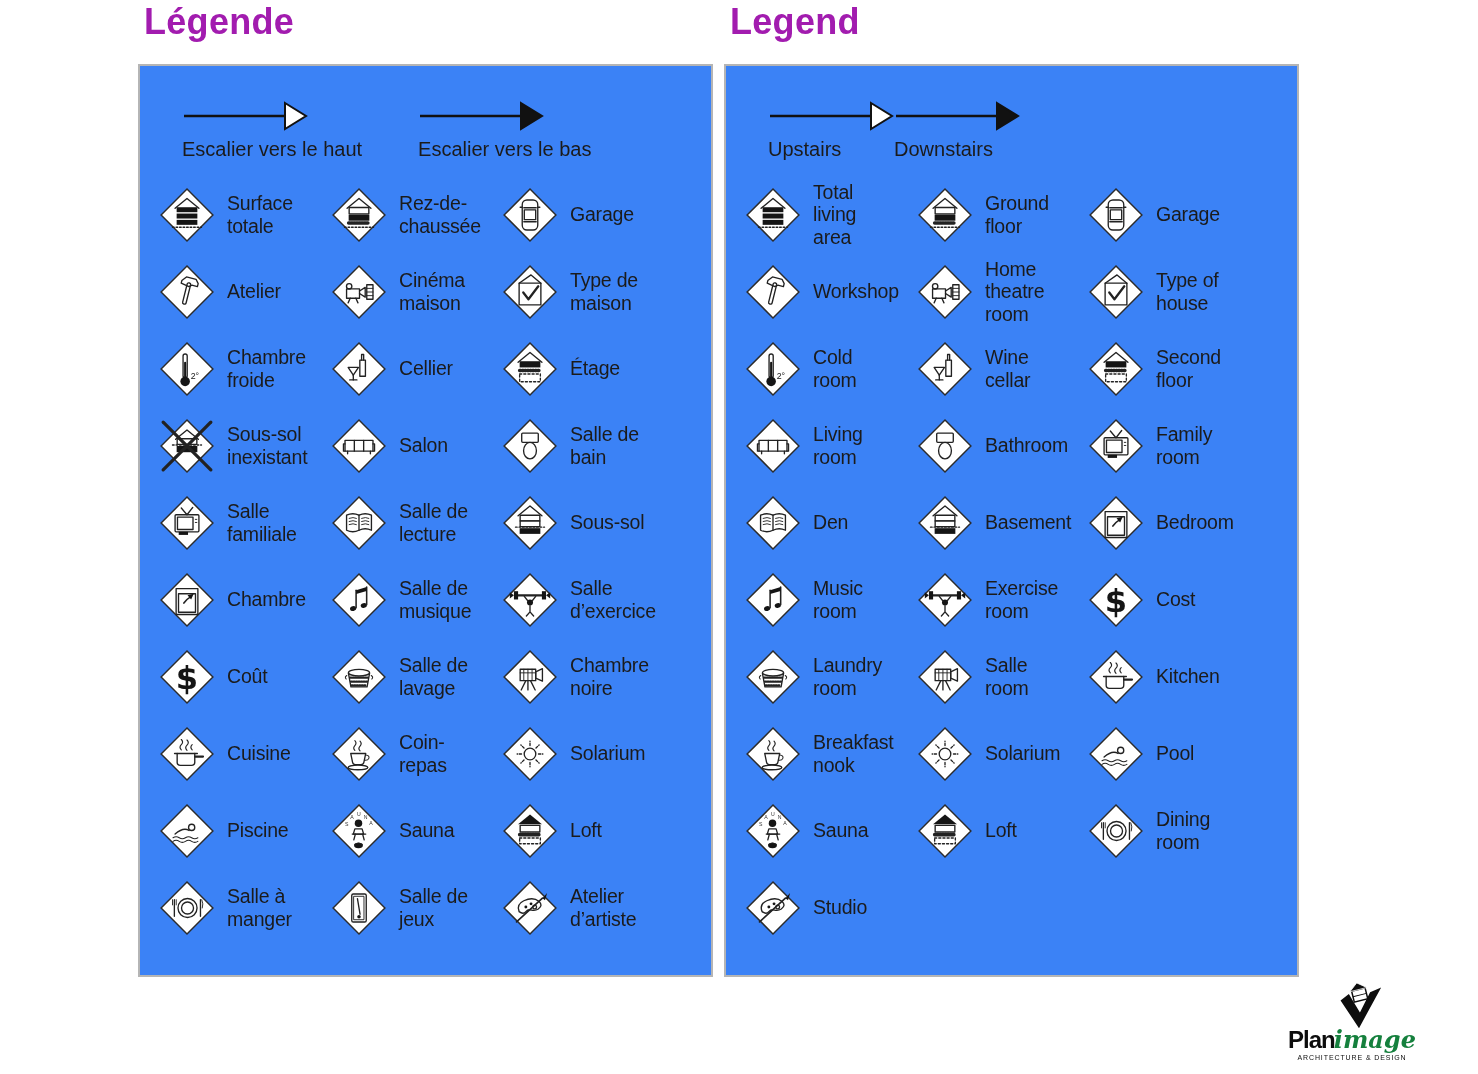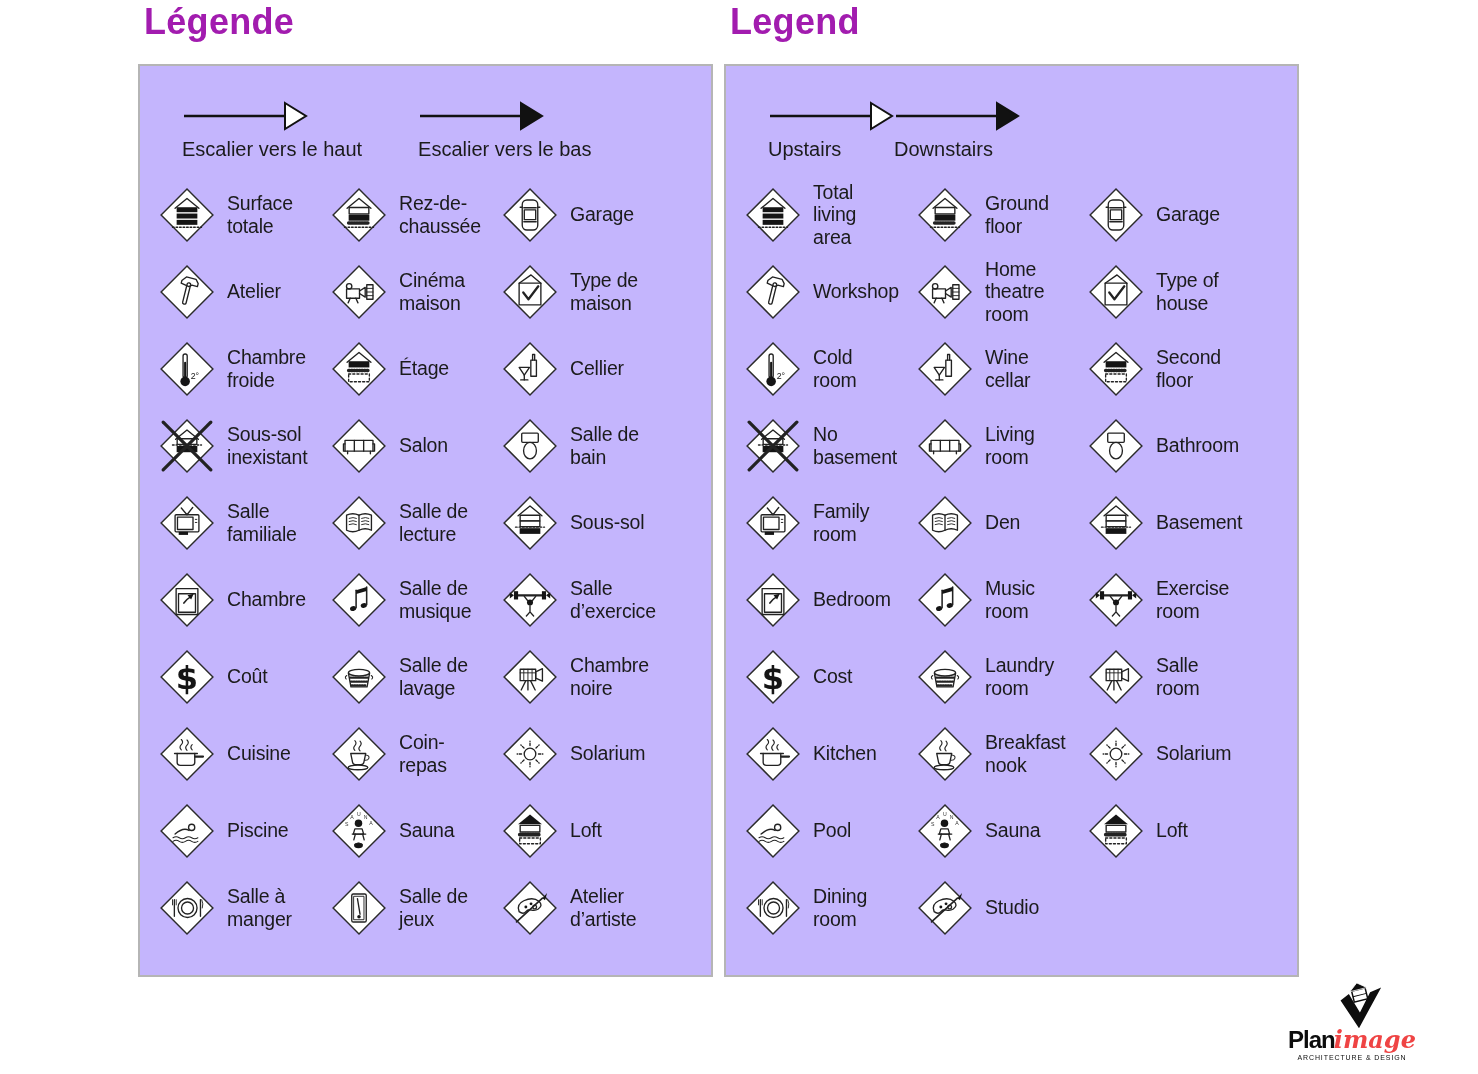--- a/index.html
+++ b/index.html
@@ -4,40 +4,40 @@
 <style>
   html,body{margin:0;padding:0;background:#fff;}
   .stage{position:relative;width:1478px;height:1074px;background:#fff;overflow:hidden;
          font-family:"Liberation Sans",sans-serif;color:#1b1b1b;}
   .legend-block{position:absolute;top:0;width:575px;height:978px;}
   #panel-fr{left:138px;}
   #panel-en{left:724px;}
   .panel-title{position:absolute;top:1px;left:6px;margin:0;font-size:36px;font-weight:700;
                color:#a21caf;letter-spacing:.3px;}
   .panel{position:absolute;top:64px;left:0;width:575px;height:913px;border:2px solid #b5b5b5;
-         box-sizing:border-box;background:#c4b5fd;}
+         box-sizing:border-box;background:#3b82f6;}
   .arrows{display:flex;align-items:flex-start;box-sizing:border-box;height:110px;
           padding:30px 0 0 42px;}
   .fr .arrows{gap:56px;}
   .en .arrows{}
   .arrow-item{display:flex;flex-direction:column;}
   .arrow-slot svg{display:block;}
   .arrow-label{font-size:20px;margin-top:2px;white-space:nowrap;}
   .grid{display:grid;grid-template-columns:172px 171px 190px;padding-left:18px;}
   .cell{height:77px;display:flex;align-items:center;gap:11px;}
   .cell .icon{flex:0 0 auto;width:58px;height:58px;}
   .cell .icon svg{display:block;}
   .cell .label{font-size:19.5px;line-height:1.13;white-space:pre-line;letter-spacing:-.2px;}
   .logo{position:absolute;left:1284px;top:982px;width:136px;display:flex;flex-direction:column;
         align-items:center;}
   .logo-mark{margin-left:14px;}
   .brand{display:flex;align-items:baseline;margin-top:-9px;}
   .brand-bold{font-size:24px;font-weight:700;letter-spacing:-1px;color:#0d0d0d;}
   .brand-script{font-family:"DejaVu Serif",serif;font-style:italic;font-weight:700;
-                font-size:24px;color:#ef4444;margin-left:-1px;}
+                font-size:24px;color:#15803d;margin-left:-1px;}
   .tagline{font-size:7px;letter-spacing:.9px;color:#0d0d0d;margin-top:0;white-space:nowrap;}
 </style>
 </head>
 <body>
 
 <div class="stage">
 
   <div class="legend-block fr" id="panel-fr">
     <h1 class="panel-title">Légende</h1>
     <div class="panel">
@@ -166,43 +166,43 @@
               </svg>
             </span>
             <span class="label">Chambre
 froide</span>
           </div>
           <div class="cell">
             <span class="icon">
               <svg viewBox="0 0 56 56" width="58" height="58">
                 <polygon points="28,3 53,28 28,53 3,28" fill="#fff" stroke="#2b2b2b" stroke-width="1.4"></polygon>
                 <g fill="none" stroke="#222" stroke-width="1.3" stroke-linecap="round" stroke-linejoin="round">
-                  <polyline points="16.5,21.5 28,12 39.5,21.5"></polyline>
-                  <rect x="18" y="20.5" width="20" height="6" fill="#151515" stroke="none"></rect>
-                  <line x1="18" y1="29.5" x2="38" y2="29.5" stroke-width="3.4" stroke-dasharray="1.1,1.4"></line>
-                  <rect x="18" y="32.8" width="20" height="7.5" stroke-dasharray="2,2"></rect>
-                </g>
-              </svg>
-            </span>
-            <span class="label">Étage</span>
-          </div>
-          <div class="cell">
-            <span class="icon">
-              <svg viewBox="0 0 56 56" width="58" height="58">
-                <polygon points="28,3 53,28 28,53 3,28" fill="#fff" stroke="#2b2b2b" stroke-width="1.4"></polygon>
-                <g fill="none" stroke="#222" stroke-width="1.3" stroke-linecap="round" stroke-linejoin="round">
                   <rect x="28.8" y="19.5" width="5.4" height="15.5"></rect>
                   <path d="M30.5 19.5 v-5.5 h2 v5.5"></path>
                   <path d="M17.5 26.5 h10 l-5 7.5 z"></path>
                   <line x1="22.5" y1="34" x2="22.5" y2="38.5"></line>
                   <line x1="19" y1="38.5" x2="26" y2="38.5"></line>
                 </g>
               </svg>
             </span>
             <span class="label">Cellier</span>
+          </div>
+          <div class="cell">
+            <span class="icon">
+              <svg viewBox="0 0 56 56" width="58" height="58">
+                <polygon points="28,3 53,28 28,53 3,28" fill="#fff" stroke="#2b2b2b" stroke-width="1.4"></polygon>
+                <g fill="none" stroke="#222" stroke-width="1.3" stroke-linecap="round" stroke-linejoin="round">
+                  <polyline points="16.5,21.5 28,12 39.5,21.5"></polyline>
+                  <rect x="18" y="20.5" width="20" height="6" fill="#151515" stroke="none"></rect>
+                  <line x1="18" y1="29.5" x2="38" y2="29.5" stroke-width="3.4" stroke-dasharray="1.1,1.4"></line>
+                  <rect x="18" y="32.8" width="20" height="7.5" stroke-dasharray="2,2"></rect>
+                </g>
+              </svg>
+            </span>
+            <span class="label">Étage</span>
           </div>
           <div class="cell">
             <span class="icon">
               <svg viewBox="0 0 56 56" width="58" height="58">
                 <polygon points="28,3 53,28 28,53 3,28" fill="#fff" stroke="#2b2b2b" stroke-width="1.4"></polygon>
                 <g fill="none" stroke="#222" stroke-width="1.3" stroke-linecap="round" stroke-linejoin="round">
                   <polyline points="17,21.5 28,12.5 39,21.5"></polyline>
                   <rect x="18.5" y="21" width="19" height="5.5"></rect>
                   <rect x="18" y="28" width="20" height="6" fill="#151515" stroke="none"></rect>
                   <line x1="14" y1="27" x2="42" y2="27" stroke-dasharray="1.6,1.8"></line>
@@ -676,37 +676,20 @@
                 <g fill="none" stroke="#222" stroke-width="1.3" stroke-linecap="round" stroke-linejoin="round">
                   <polyline points="16.5,21.5 28,12 39.5,21.5"></polyline>
                   <rect x="18" y="20.5" width="20" height="6" fill="#151515" stroke="none"></rect>
                   <line x1="18" y1="29.5" x2="38" y2="29.5" stroke-width="3.4" stroke-dasharray="1.1,1.4"></line>
                   <rect x="18" y="32.8" width="20" height="7.5" stroke-dasharray="2,2"></rect>
                 </g>
               </svg>
             </span>
             <span class="label">Second
 floor</span>
-          </div>
-          <div class="cell">
-            <span class="icon">
-              <svg viewBox="0 0 56 56" width="58" height="58">
-                <polygon points="28,3 53,28 28,53 3,28" fill="#fff" stroke="#2b2b2b" stroke-width="1.4"></polygon>
-                <g fill="none" stroke="#222" stroke-width="1.3" stroke-linecap="round" stroke-linejoin="round">
-                  <polyline points="17,21.5 28,12.5 39,21.5"></polyline>
-                  <rect x="18.5" y="21" width="19" height="5.5"></rect>
-                  <rect x="18" y="28" width="20" height="6" fill="#151515" stroke="none"></rect>
-                  <line x1="14" y1="27" x2="42" y2="27" stroke-dasharray="1.6,1.8"></line>
-                  <line x1="5" y1="5" x2="51" y2="51" stroke-width="3.2"></line>
-                  <line x1="51" y1="5" x2="5" y2="51" stroke-width="3.2"></line>
-                </g>
-              </svg>
-            </span>
-            <span class="label">No
-basement</span>
           </div>
           <div class="cell">
             <span class="icon">
               <svg viewBox="0 0 56 56" width="58" height="58">
                 <polygon points="28,3 53,28 28,53 3,28" fill="#fff" stroke="#2b2b2b" stroke-width="1.4"></polygon>
                 <g fill="none" stroke="#222" stroke-width="1.3" stroke-linecap="round" stroke-linejoin="round">
                   <rect x="14.5" y="22.5" width="27" height="10.5"></rect>
                   <line x1="23.5" y1="22.5" x2="23.5" y2="33"></line>
                   <line x1="32.5" y1="22.5" x2="32.5" y2="33"></line>
                   <path d="M14.5 26 h-1.5 v7 h1.5 M41.5 26 h1.5 v7 h-1.5"></path>

